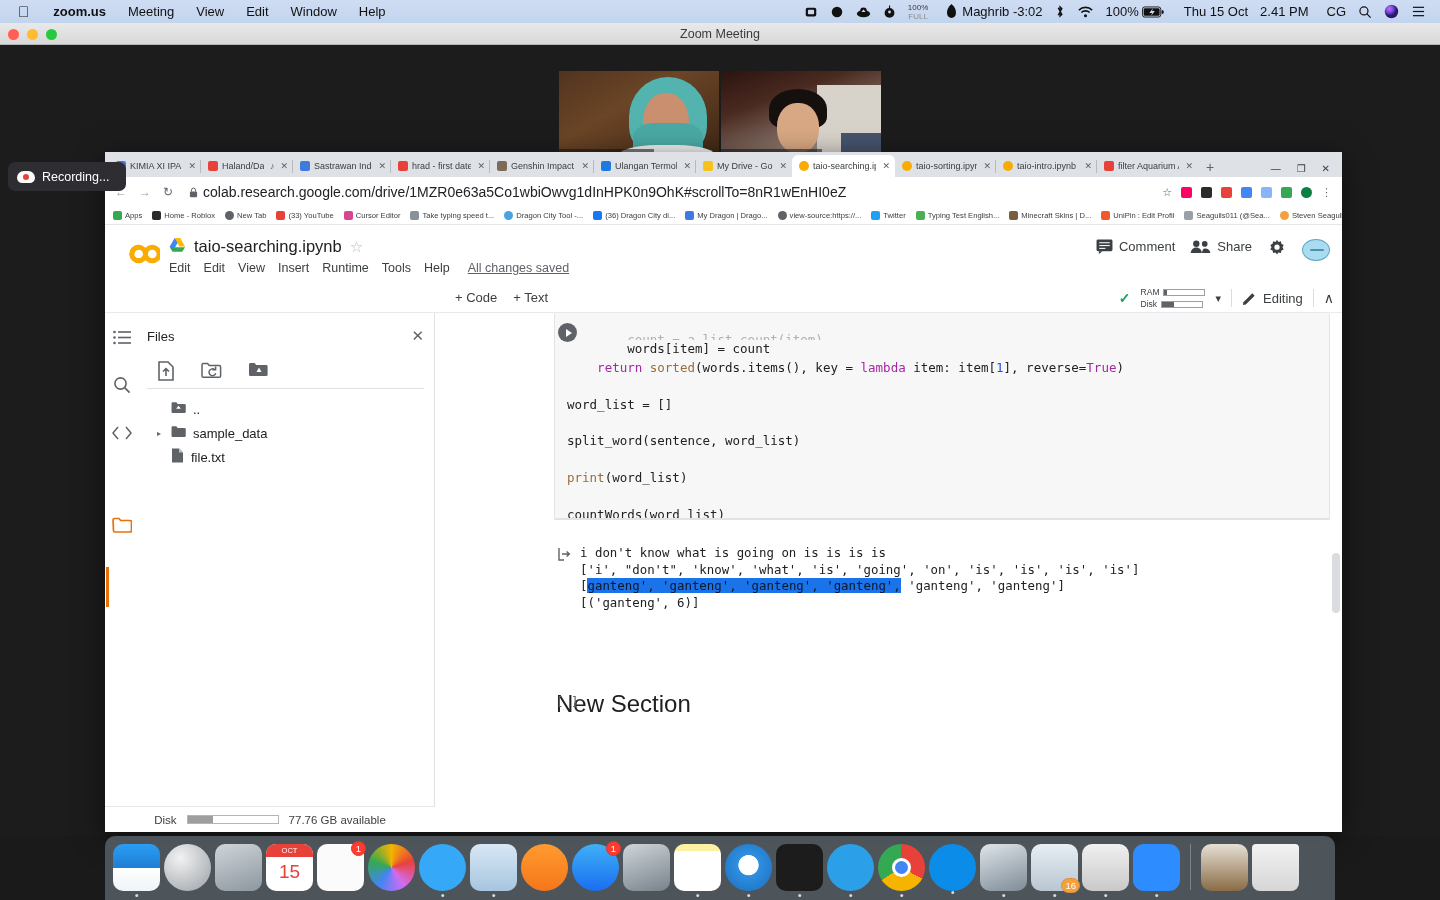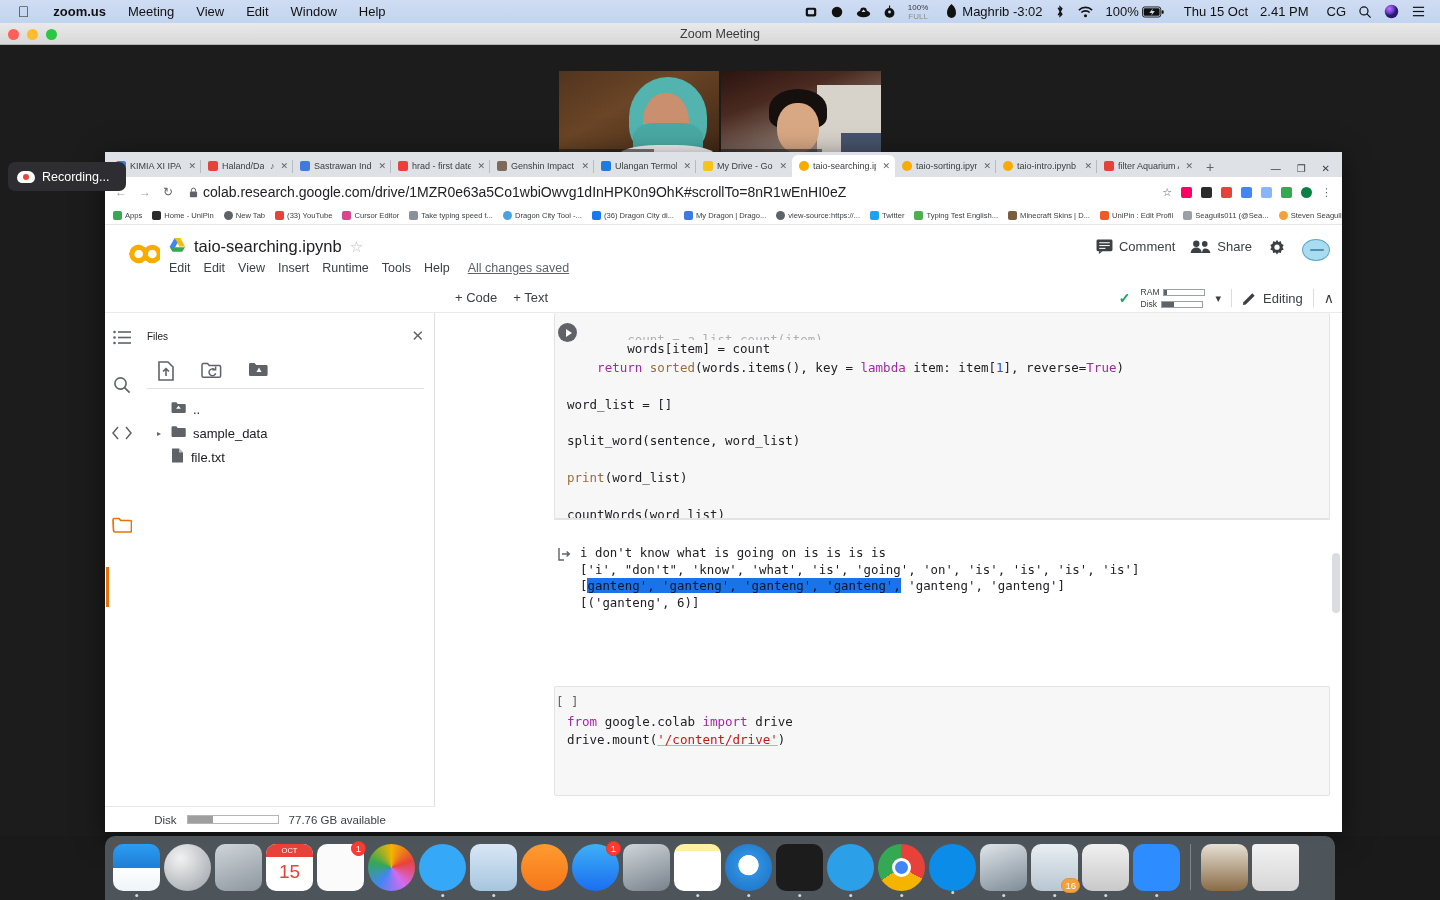--- a/index.html
+++ b/index.html
@@ -142,21 +142,21 @@
   
   .files-pane {
     position: absolute; left: 0; top: 0; width: 330px; height: 519px;
     border-right: 1px solid #e0e0e0; background: #fff;
   }
   .fp-rail { position: absolute; left: 0; top: 0; width: 34px; height: 519px; display: flex; flex-direction: column; align-items: center; gap: 28px; padding-top: 14px; }
   .rail-ico { width: 20px; height: 20px; color: #5f6368; display:flex; align-items:center; justify-content:center; font-size: 15px; }
   .rail-sel { position: absolute; left: 5px; top: 254px; width: 24px; height: 40px; }
   .rail-sel .bar { position: absolute; left: -4px; top: 0; width: 3px; height: 40px; background: #e8710a; }
   .fp-head { position: absolute; left: 42px; top: 14px; right: 10px; display: flex; align-items: center; justify-content: space-between; }
-  .fp-title { font-size: 10px; color: #202124; }
+  .fp-title { font-size: 13px; color: #202124; }
   .fp-close { font-size: 15px; color: #5f6368; }
   .fp-actions { position: absolute; left: 52px; top: 48px; display: flex; gap: 26px; }
   .fp-divider { position: absolute; left: 42px; right: 10px; top: 75px; height: 1px; background: #e0e0e0; }
   .fp-tree { position: absolute; left: 42px; top: 84px; right: 8px; }
   .fp-row { display: flex; align-items: center; gap: 7px; height: 24px; font-size: 13px; color: #202124; padding-left: 24px; position: relative; }
   .fp-row .caret { position: absolute; left: 10px; font-size: 8px; color: #5f6368; }
   .fp-disk {
     position: absolute; left: 0; bottom: 0; width: 330px; height: 26px;
     border-top: 1px solid #e6e6e6; display: flex; align-items: center; justify-content: center;
     gap: 10px; font-size: 11.5px; color: #3c4043; background: #fff;
@@ -449,21 +449,21 @@
       </div>
     </div>
 
     <div class="ch-bookmarks">
       <span class="bk">
           <span class="bi" style="background:#34a853"></span>
           <span>Apps</span>
         </span>
       <span class="bk">
           <span class="bi" style="background:#2b2b2b"></span>
-          <span>Home - UniPin</span>
+          <span>Home - Roblox</span>
         </span>
       <span class="bk">
           <span class="bi" style="background:#5f6368;border-radius:50%"></span>
           <span>New Tab</span>
         </span>
       <span class="bk">
           <span class="bi" style="background:#e8413a"></span>
           <span>(33) YouTube</span>
         </span>
       <span class="bk">
@@ -740,23 +740,20 @@
                   <path d="M4 7 h7 M8.6 4.4 L11.4 7 L8.6 9.6" stroke="#5f6368" stroke-width="1.4" fill="none"></path>
                 </svg>
             </div>
             <div class="outbox">
 <span style="display:block">i don't know what is going on is is is is</span><span style="display:block">['i', "don't", 'know', 'what', 'is', 'going', 'on', 'is', 'is', 'is', 'is']</span><span style="display:block">[<span class="sel">ganteng', 'ganteng', 'ganteng', 'ganteng',</span> 'ganteng', 'ganteng']</span><span style="display:block">[('ganteng', 6)]</span>
             </div>
           </div>
 
           <div class="cell cell2">
             <span class="bracket">[ ]</span>
-            <div class="cell-code">
-<span style="display:block"><span class="kw">from</span><span> google.colab </span><span class="kw">import</span><span> drive</span></span><span style="display:block"><span>drive.mount(</span><span class="str" style="text-decoration:underline;text-decoration-color:#e6a0a0">'/content/drive'</span><span>)</span></span>
-            </div>
           </div>
 
           <h2 class="new-section">New Section</h2>
 
           <div class="nb-scroll" style="top:240px"></div>
         </div>
       </div>
     </div>
   </div>
 

